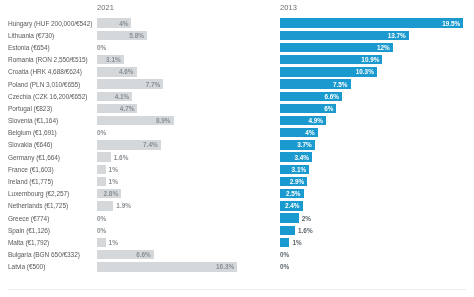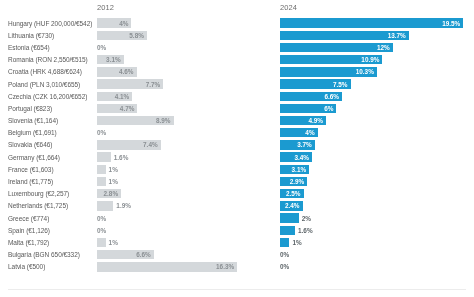--- a/index.html
+++ b/index.html
@@ -61,22 +61,22 @@
   .footer-rule{
     position:absolute;left:8px;top:289px;width:458px;height:1px;
     background:#ececec;
   }
 </style>
 </head>
 <body>
 
 <div id="chart">
 
-  <div class="col-header" id="hdr-2021">2012</div>
-  <div class="col-header" id="hdr-2022">2024</div>
+  <div class="col-header" id="hdr-2021">2021</div>
+  <div class="col-header" id="hdr-2022">2013</div>
 
   <div class="rows" id="rows">
       <div class="row">
         <div class="cat-label">Hungary (HUF 200,000/€542)</div>
         <div class="track track-2021">
           <div class="bar bar-2021" style="width: 34.4px;">
             <span class="bar-val v-2021">4%</span>
           </div>
         </div>
         <div class="track track-2022">

